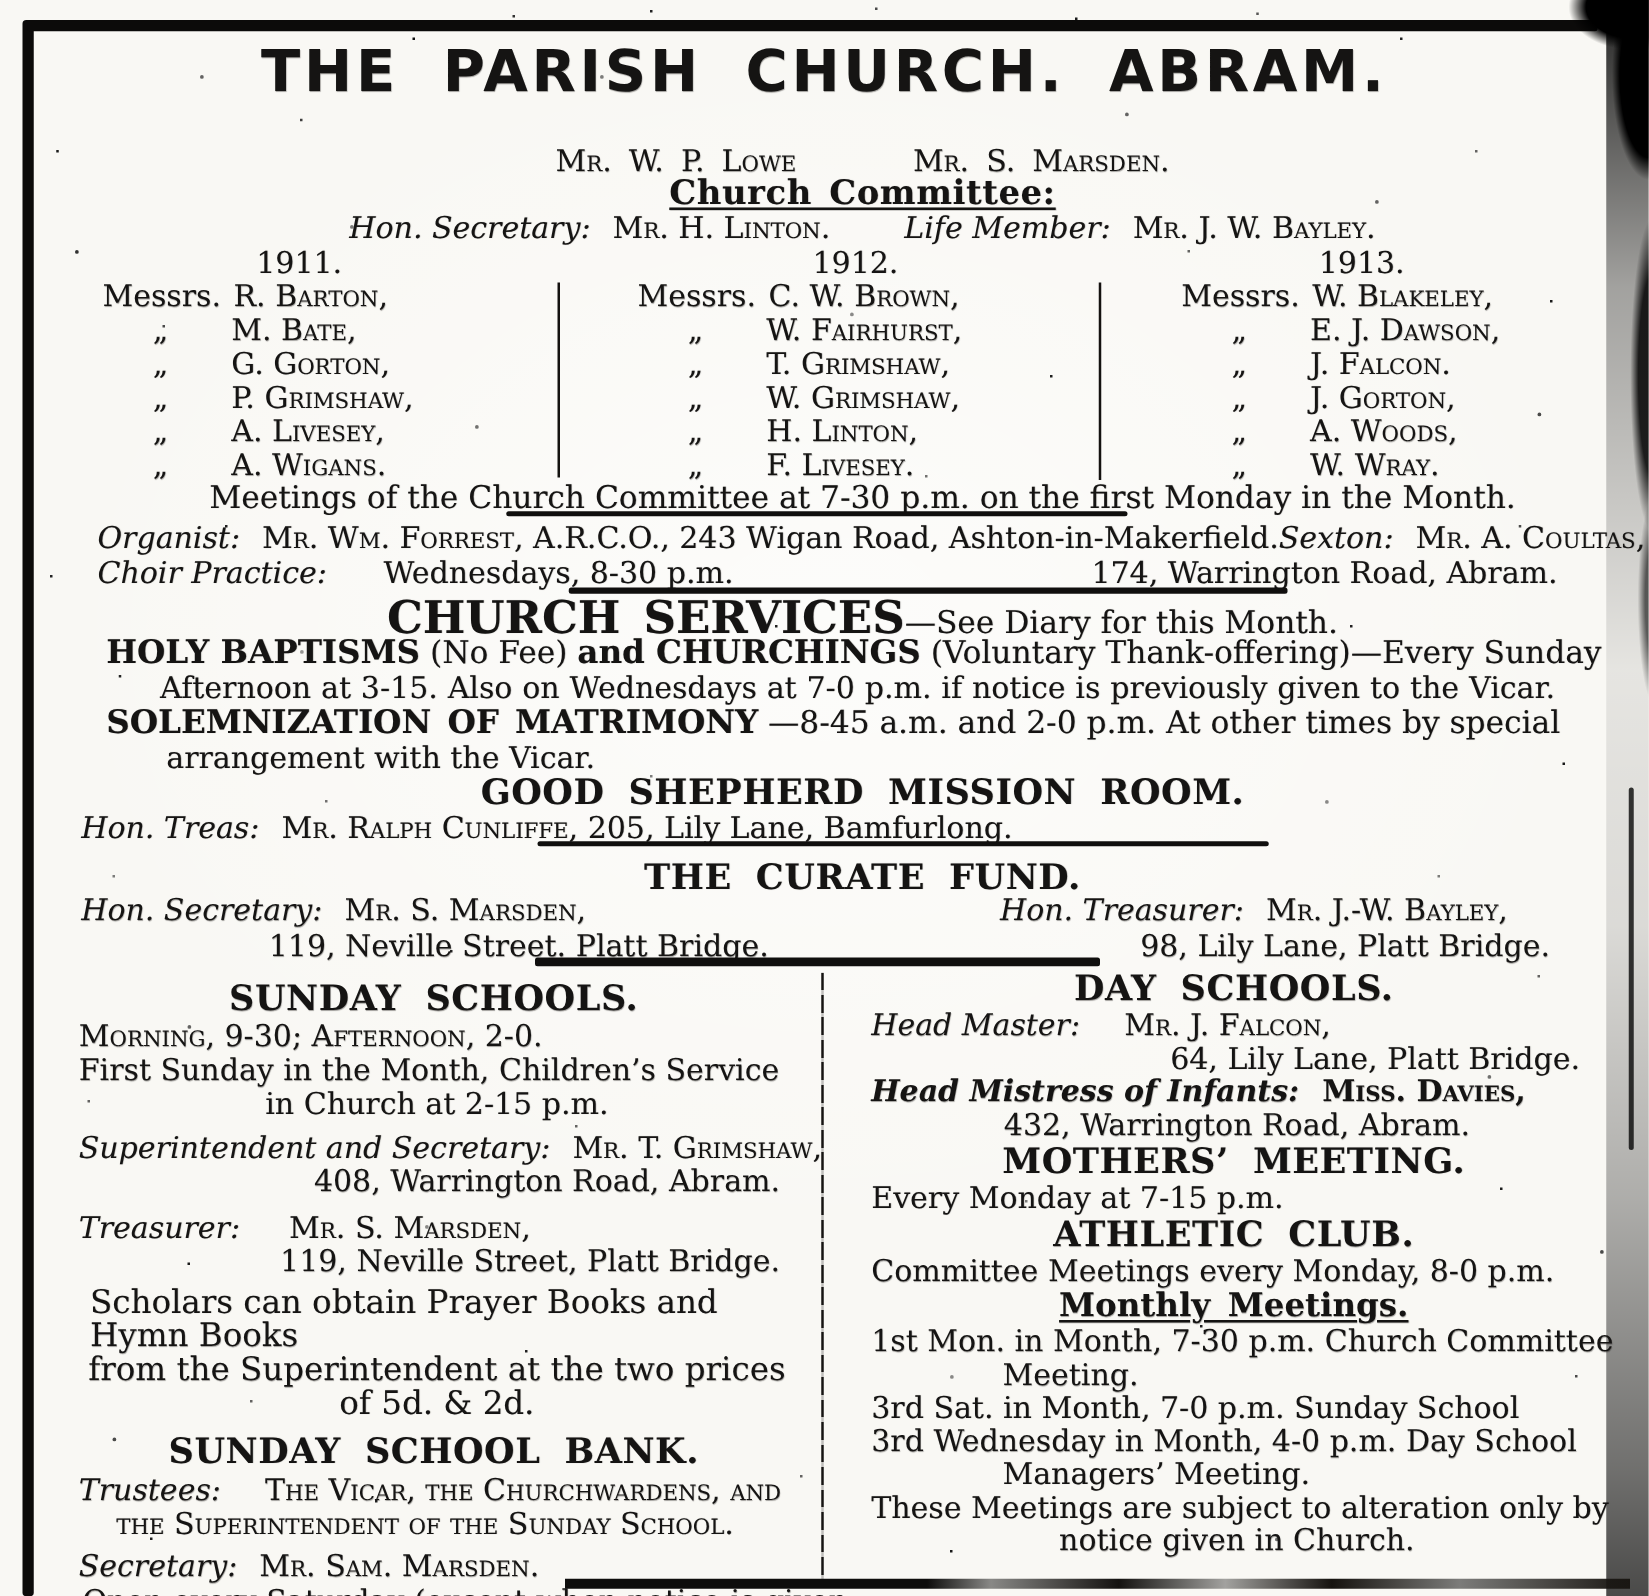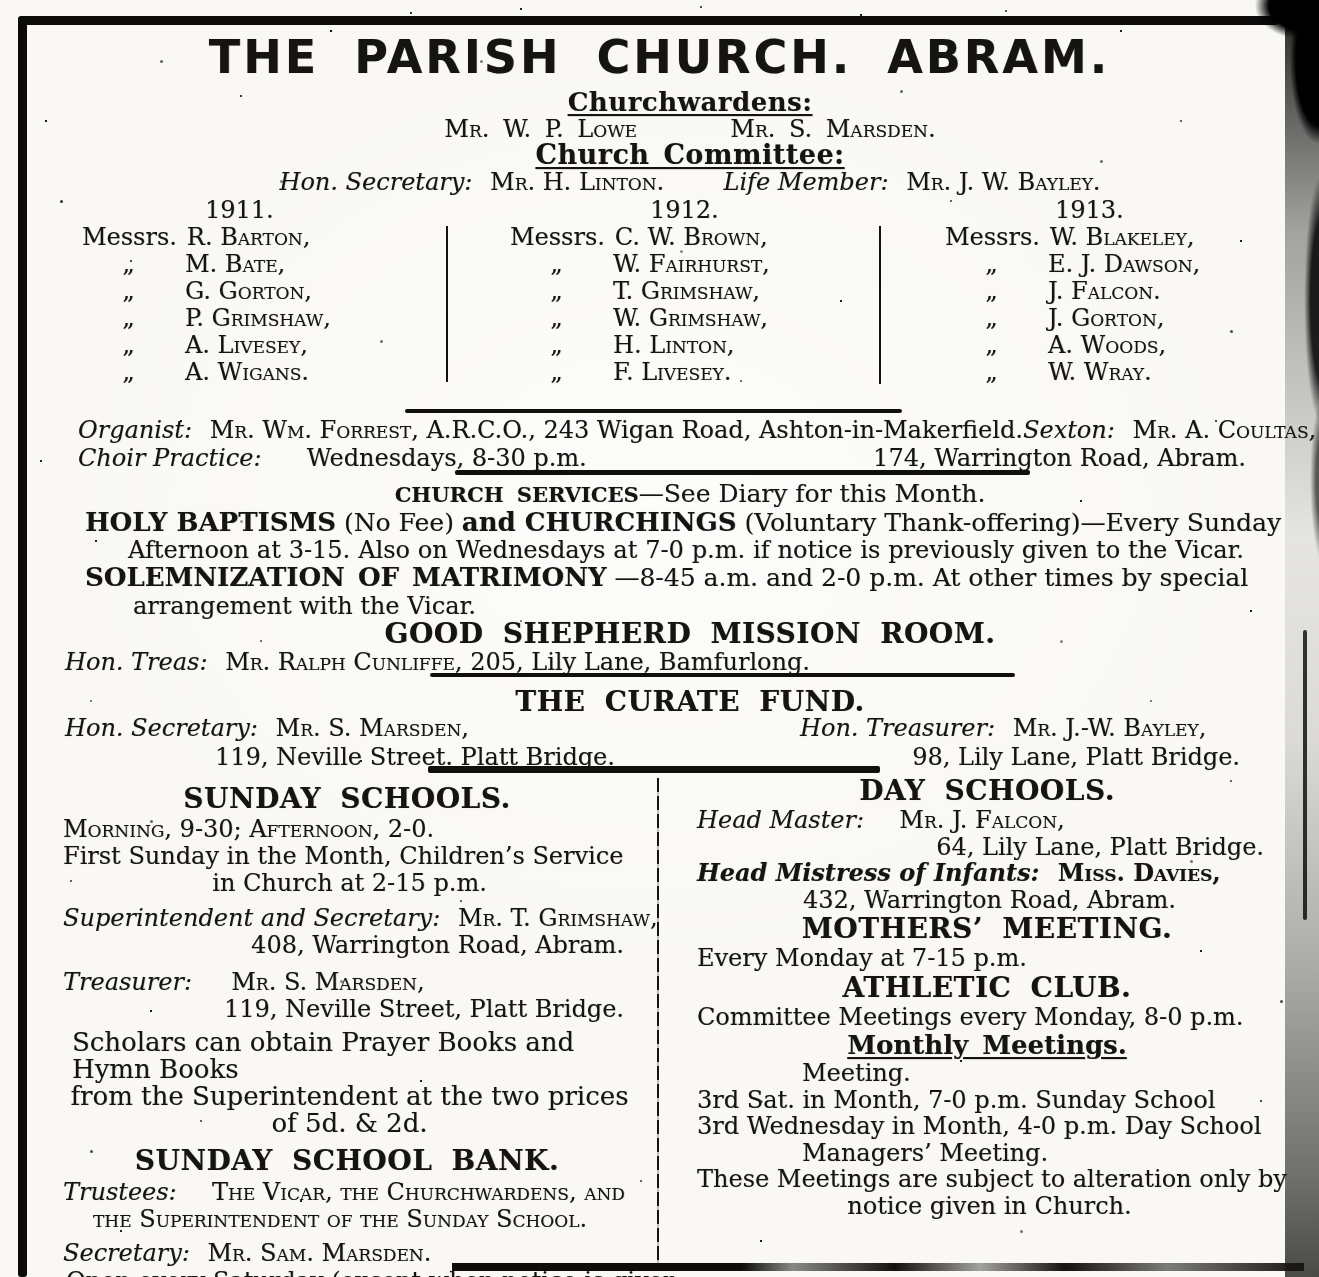--- a/index.html
+++ b/index.html
@@ -104,21 +104,20 @@
   <div class="abs" id="frame-left"></div>
   <div class="abs" id="frame-top"></div>
   <div class="abs" id="edge-right"></div>
   <div class="abs" id="edge-right-line"></div>
   <div class="abs" id="corner-blob"></div>
   <div class="abs noise-a"></div>
   <div class="abs noise-b"></div>
 
   <div class="abs ctr txt" id="title">THE PARISH CHURCH. ABRAM.</div>
 
-  <div class="abs ctr cwrap txt h-sub" style="top:88px;">Churchwardens:</div>
 
   <div class="abs ctr cwrap txt bodyln sc nw" style="top:115px;word-spacing:6px;">
     <span>Mr. W. P. Lowe</span>
     <span style="display:inline-block;width:66px;"></span>
     <span>Mr. S. Marsden.</span>
   </div>
 
   <div class="abs ctr cwrap txt h-sub" style="top:141px;font-size:27px;">Church Committee:</div>
 
   <div class="abs ctr cwrap txt bodyln nw" style="top:168px;">
@@ -211,20 +210,21 @@
     <div class="mrow">
       <span class="mpre">„</span>
       <span class="mname sc">A. Woods,</span>
       </div>
     <div class="mrow">
       <span class="mpre">„</span>
       <span class="mname sc">W. Wray.</span>
       </div>
   </div>
 
+  <div class="abs ctr cwrap txt bodyln" style="top:384px;font-size:25px;">Meetings of the Church Committee at 7-30 p.m. on the first Monday in the Month.</div>
   <div class="abs rule" style="left:405px;top:409px;width:497px;height:4px;"></div>
 
   <div class="abs txt bodyln flexrow nw" style="left:78px;top:416px;width:1206px;">
     <span>
       <span class="it lbl">Organist:</span>
       <span class="sc">Mr. Wm. Forrest, A.R.C.O.,</span>
       <span>243 Wigan Road, Ashton-in-Makerfield.</span>
     </span>
     <span>
       <span class="it lbl">Sexton:</span>
@@ -235,21 +235,21 @@
     <span>
       <span class="it lbl">Choir Practice:</span>
       <span style="display:inline-block;width:20px;"></span>
       <span>Wednesdays, 8-30 p.m.</span>
     </span>
     <span>174, Warrington Road, Abram.</span>
   </div>
   <div class="abs rule" style="left:455px;top:470px;width:575px;height:5px;"></div>
 
   <div class="abs ctr cwrap txt nw" style="top:480px;font-size:25px;line-height:28px;">
-    <span class="b" style="font-size:21px;word-spacing:6px;">CHURCH SERVICES</span><span>—See Diary for this Month.</span>
+    <span class="b" style="font-size:36px;word-spacing:6px;">CHURCH SERVICES</span><span>—See Diary for this Month.</span>
   </div>
 
   <div class="abs txt jl nw" style="left:85px;top:508px;width:1158px;font-size:25px;line-height:28px;">
     <span class="b" style="font-size:26px;">HOLY BAPTISMS</span>
     <span>(No Fee)</span>
     <span class="b" style="font-size:26px;">and CHURCHINGS</span>
     <span>(Voluntary Thank-offering)—Every Sunday</span>
   </div>
   <div class="abs txt jl nw bodyln" style="left:128px;top:536px;width:1116px;">Afternoon at 3-15.  Also on Wednesdays at 7-0 p.m. if notice is previously given to the Vicar.</div>
 
@@ -337,20 +337,21 @@
     <div class="ln nw" style="line-height:26.5px;font-weight:bold;">
       <span class="it lbl">Head Mistress of Infants:</span>
       <span class="sc">Miss. Davies,</span>
     </div>
     <div class="ln ctr" style="line-height:26.5px;">432, Warrington Road, Abram.</div>
     <div class="head h-sec" style="line-height:32px;">MOTHERS’ MEETING.</div>
     <div class="ln nw" style="line-height:26.5px;">Every Monday at 7-15 p.m.</div>
     <div class="head h-sec" style="line-height:32px;">ATHLETIC CLUB.</div>
     <div class="ln nw" style="line-height:26.5px;">Committee Meetings every Monday, 8-0 p.m.</div>
     <div class="head b" style="line-height:30px;font-size:26px;word-spacing:5px;text-decoration:underline;text-decoration-thickness:2px;text-underline-offset:3px;">Monthly Meetings.</div>
+    <div class="ln nw" style="line-height:26.5px;">1st Mon. in Month, 7-30 p.m.    Church Committee</div>
     <div class="ln nw" style="line-height:26.5px;padding-left:110px;">Meeting.</div>
     <div class="ln nw" style="line-height:26.5px;">3rd  Sat.  in  Month,  7-0  p.m.    Sunday  School</div>
     <div class="ln nw" style="line-height:26.5px;">3rd Wednesday in Month, 4-0 p.m.    Day School</div>
     <div class="ln nw" style="line-height:26.5px;padding-left:110px;">Managers’ Meeting.</div>
     <div class="ln nw" style="line-height:26.5px;">These Meetings are subject to alteration only by</div>
     <div class="ln ctr" style="line-height:26.5px;">notice given in Church.</div>
   </div>
 
   <div class="abs" id="rule-bottom"></div>
 </div>

